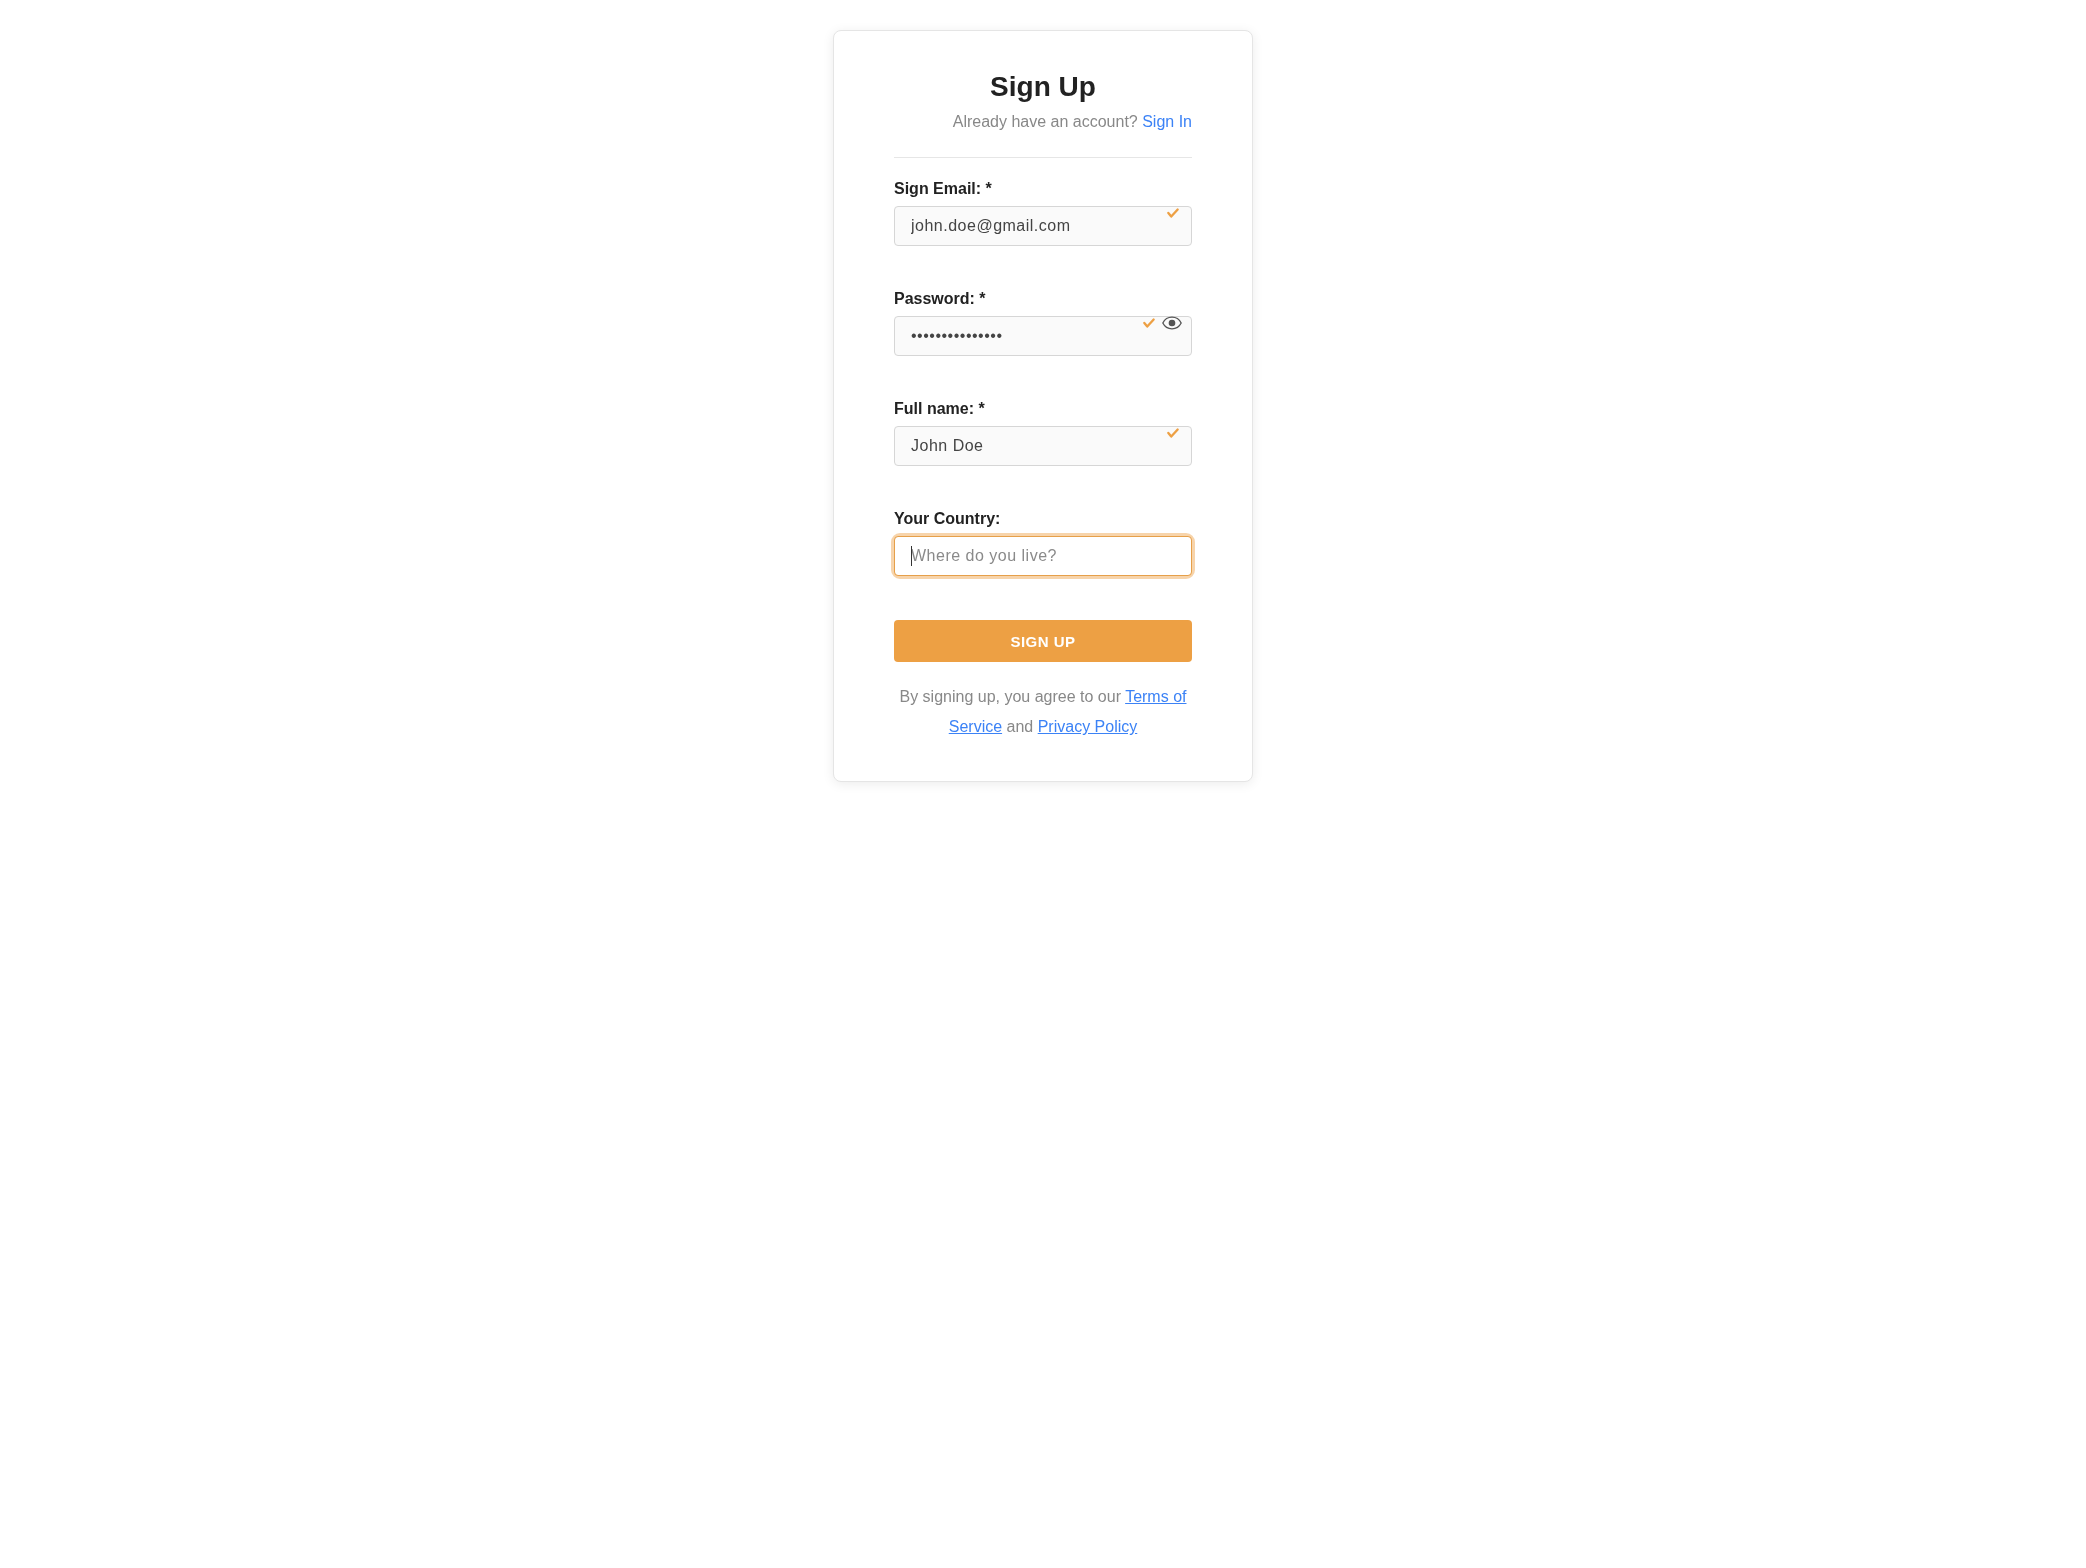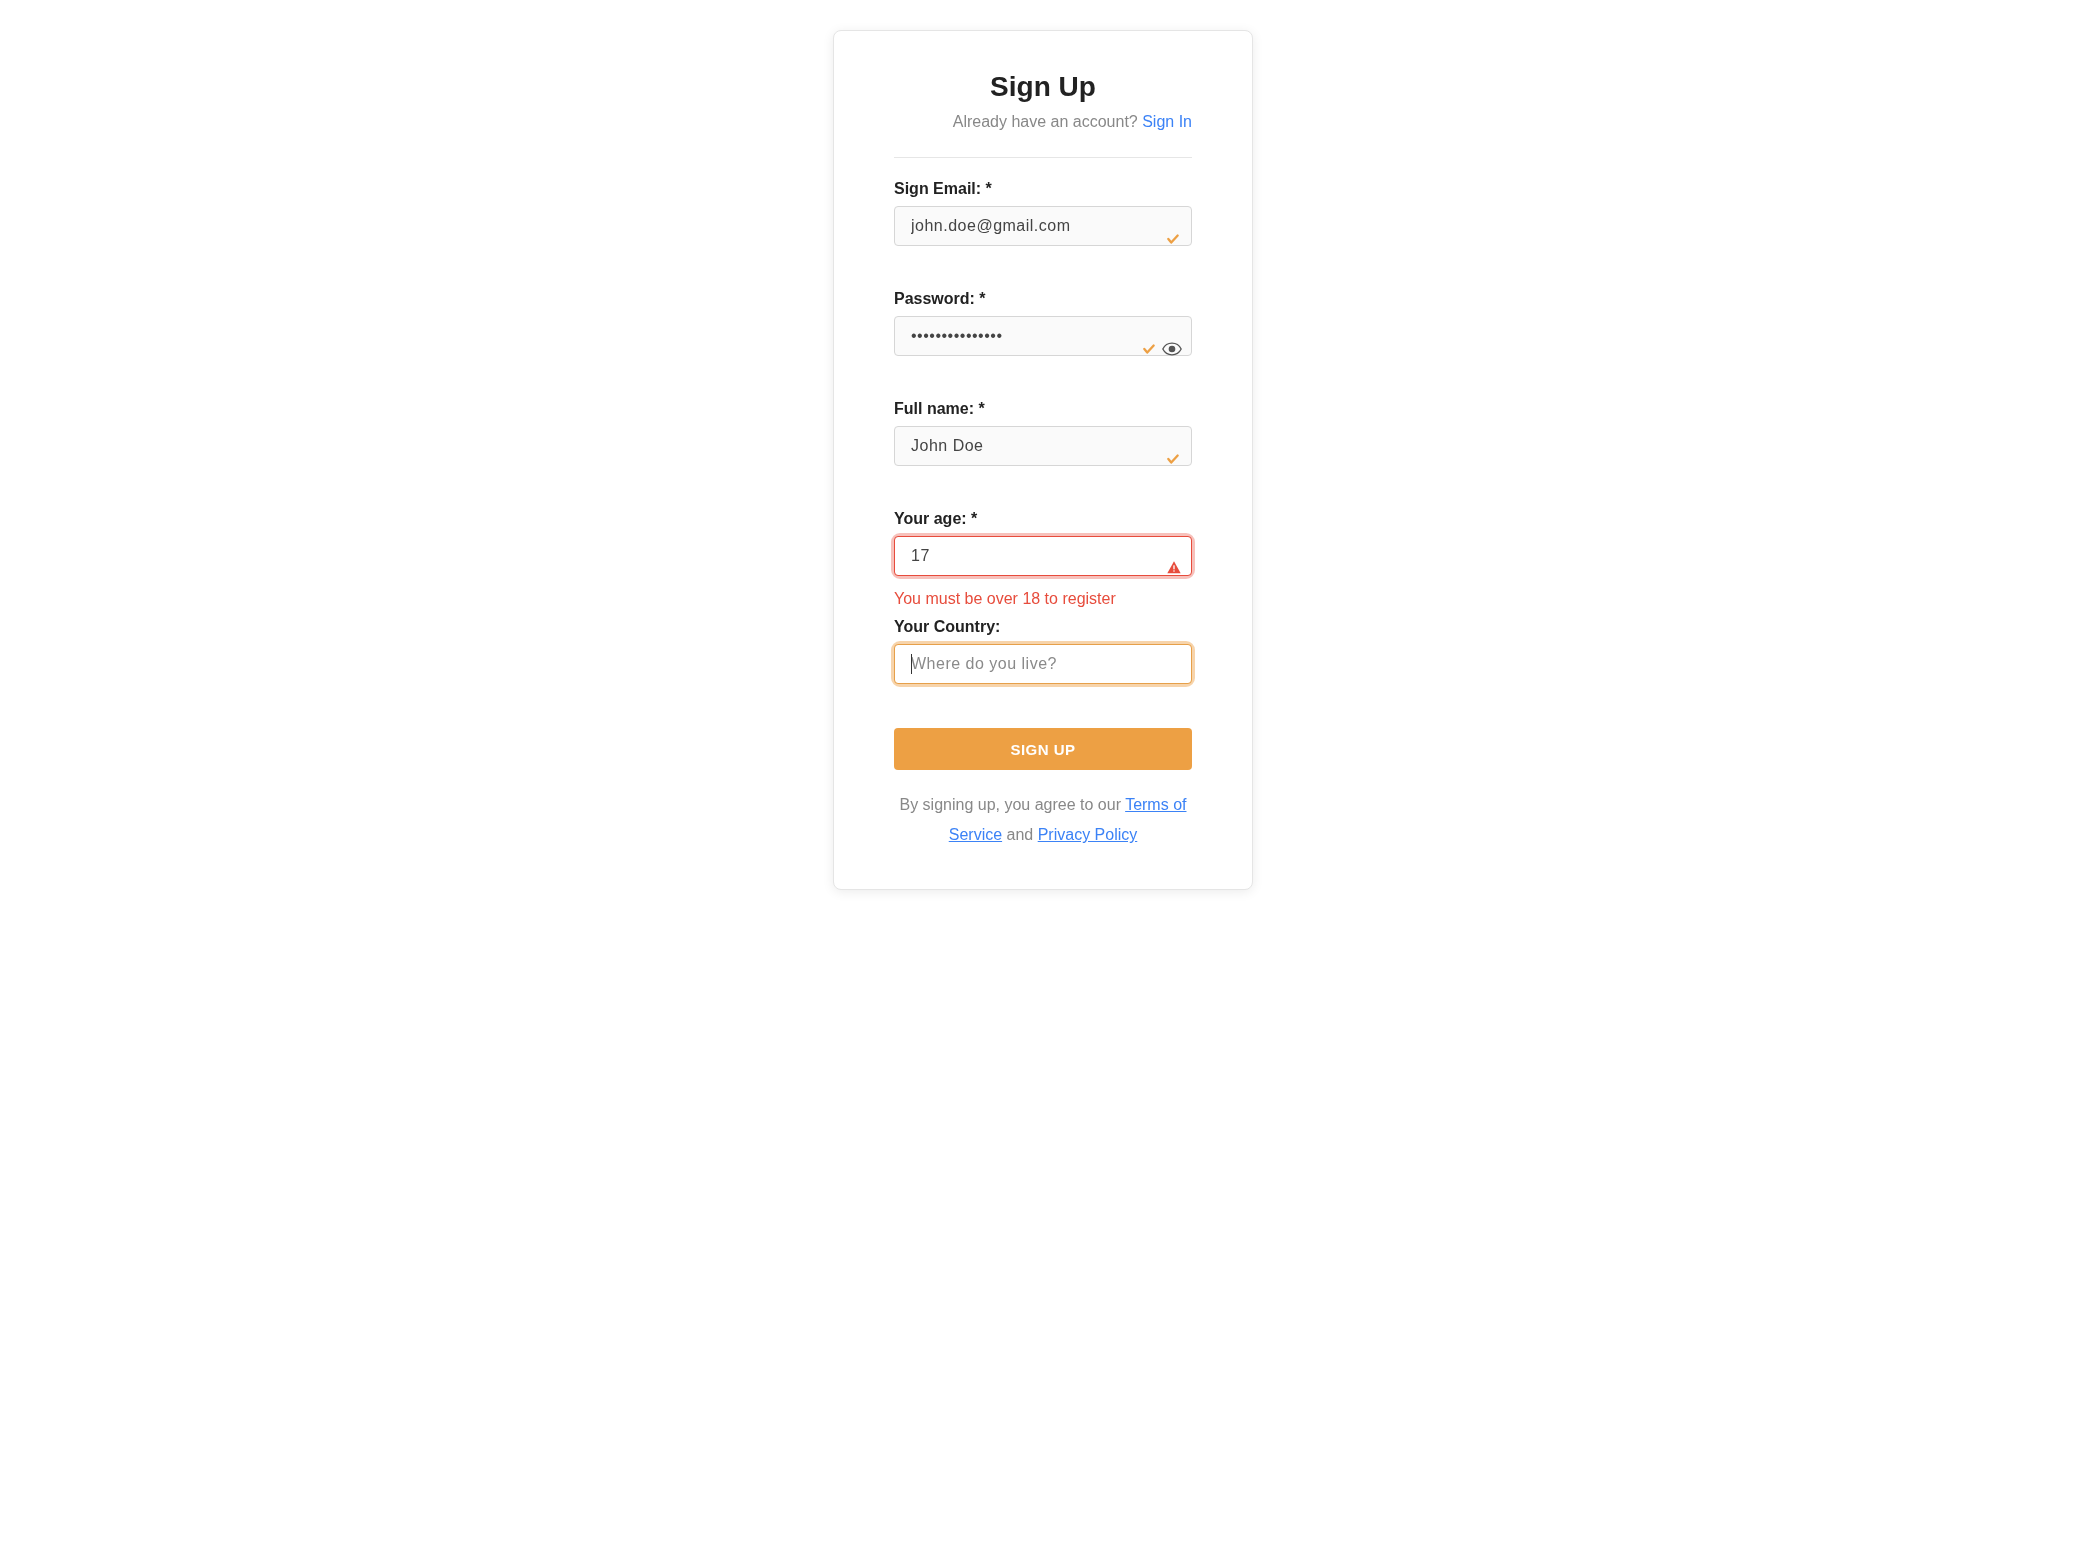--- a/index.html
+++ b/index.html
@@ -42,21 +42,21 @@
     .label {
       font-size: 16px;
       font-weight: 600;
       color: #222;
       margin-bottom: 8px;
       display: block;
     }
     .input-wrap {
       position: relative;
       display: flex;
-      align-items: flex-end;
+      align-items: flex-start;
     }
     .input-wrap input {
       width: 100%;
       height: 40px;
       padding: 0 52px 0 16px;
       border: 1px solid #d6d6d6;
       border-radius: 4px;
       font-size: 16px;
       background: #fafafa;
       color: #444;
@@ -165,34 +165,20 @@
     <div class="input-wrap">
       <input type="text" value="John Doe" style="">
       <span class="input-icons">
         <svg class="check-icon" viewBox="0 0 24 24" fill="none" stroke="#eda044" stroke-width="4" stroke-linecap="round" stroke-linejoin="round">
             <polyline points="4 12 9 18 20 6"></polyline>
           </svg>
       </span>
     </div>
   </div>
 
-  <div class="field short-gap">
-    <label class="label">Your age: *</label>
-    <div class="input-wrap invalid">
-      <input type="text" value="17" style="">
-      <span class="input-icons">
-        <svg class="warn-icon" viewBox="0 0 24 24">
-            <path d="M12 2 L22 20 L2 20 Z" fill="#e74c3c"></path>
-            <rect x="11" y="8" width="2" height="6" fill="#fff"></rect>
-            <rect x="11" y="15.5" width="2" height="2" fill="#fff"></rect>
-          </svg>
-      </span>
-    </div>
-    <div class="error-msg">You must be over 18 to register</div>
-  </div>
 
   <div class="field">
     <label class="label">Your Country:</label>
     <div class="input-wrap focused">
       <input type="text" style="padding-right: 16px;" placeholder="Where do you live?">
       <span class="caret"></span>
     </div>
   </div>
 
   <button class="submit-btn">SIGN UP</button>

